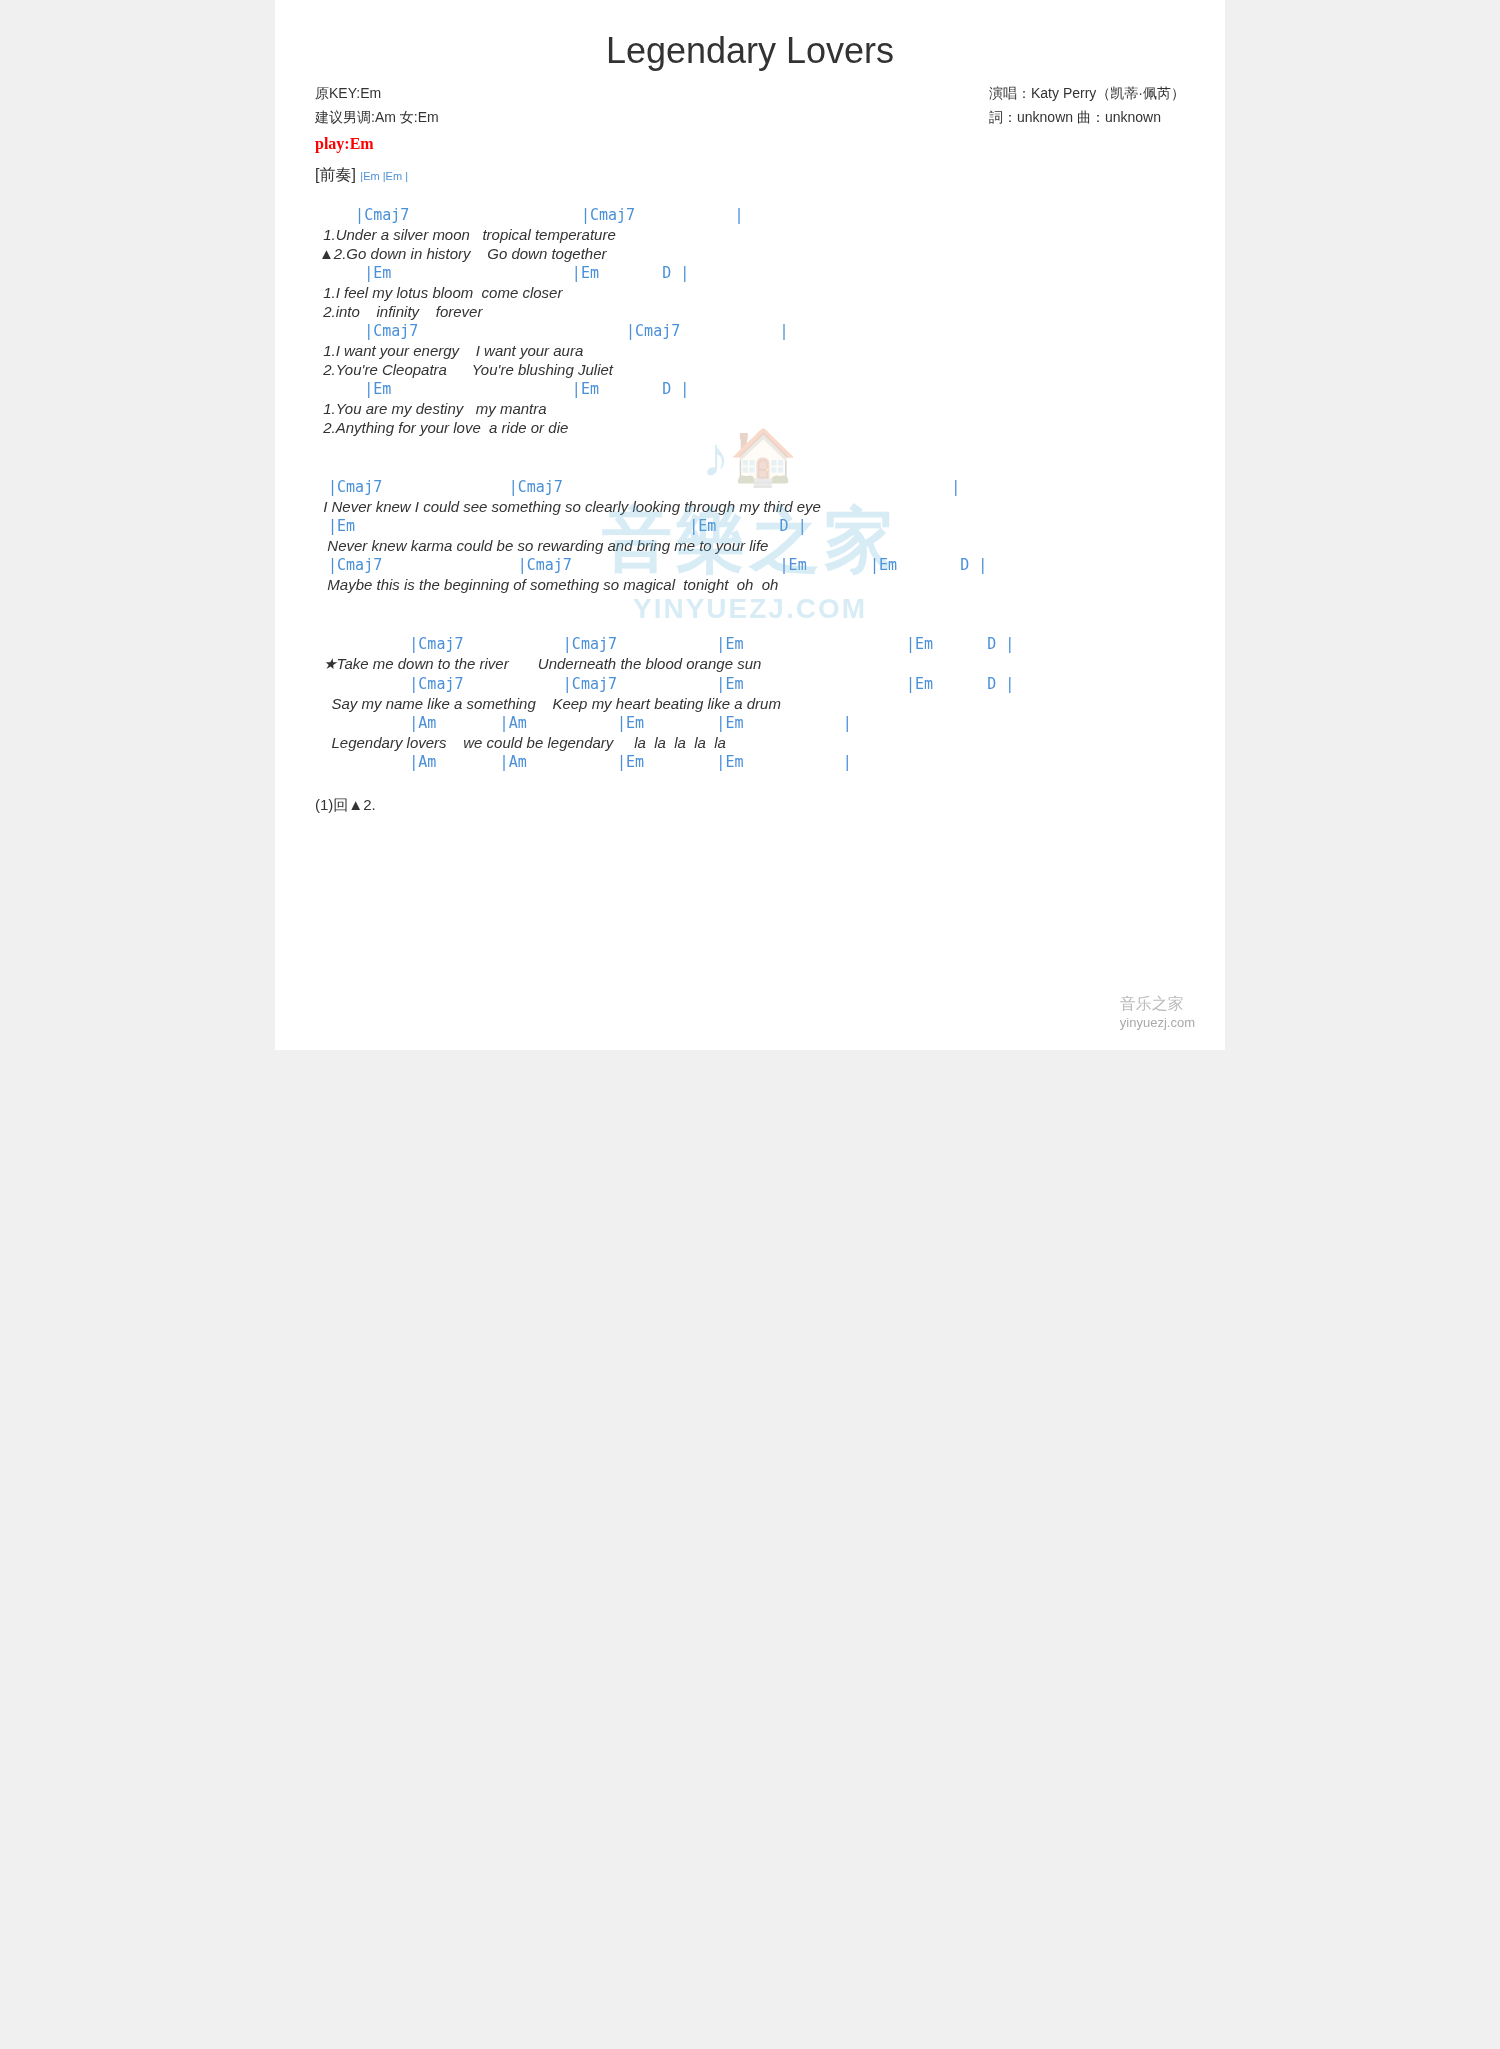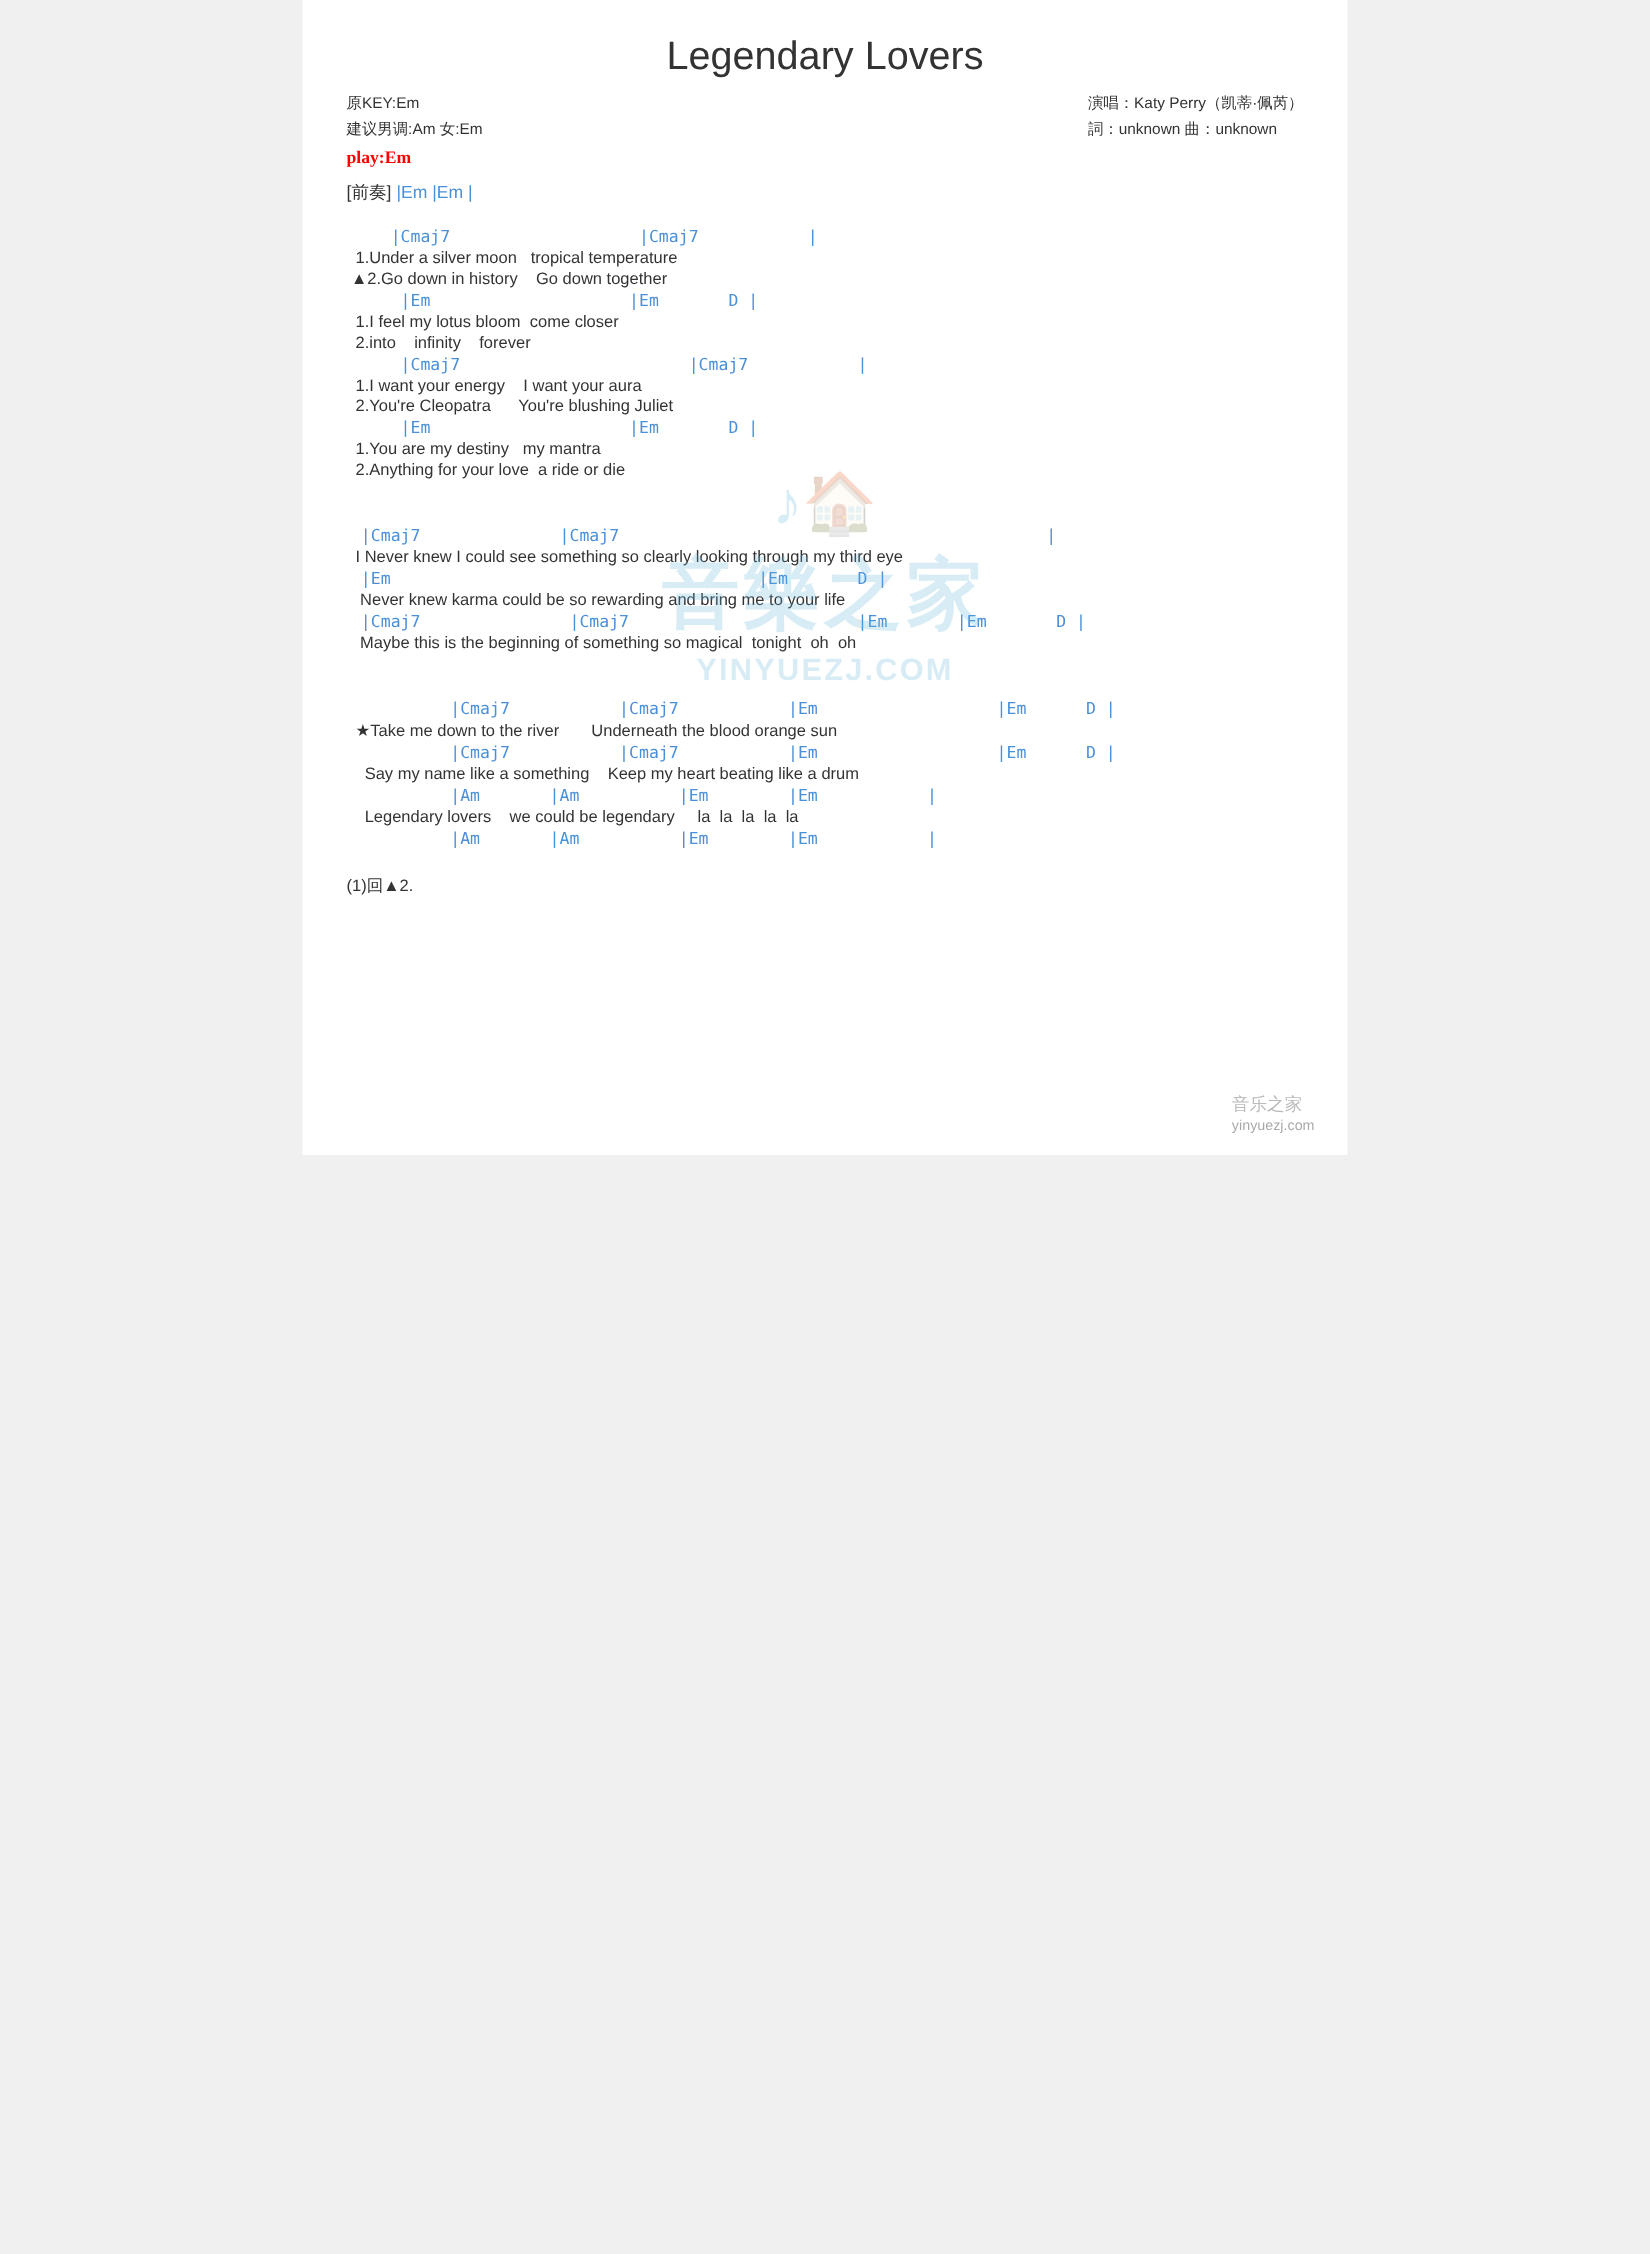--- a/index.html
+++ b/index.html
@@ -48,39 +48,40 @@
     }
     .meta-clearfix { clear: both; }
     .intro-line {
       font-size: 16px;
       color: #333;
       margin-top: 8px;
       margin-bottom: 6px;
     }
     .intro-line .chord {
       color: #4a90d9;
-      font-size: 16px;
+      font-size: 11px;
     }
     .section {
       margin-top: 20px;
     }
     .chord-line {
       font-size: 15px;
       color: #4a90d9;
       font-family: monospace;
       white-space: pre;
       margin-bottom: 2px;
       padding-left: 4px;
     }
     .lyric-line {
       font-size: 15px;
       color: #333;
       margin-bottom: 2px;
       white-space: pre;
       padding-left: 4px;
+      font-style: italic;
     }
     .section-gap {
       height: 20px;
     }
     .watermark {
       position: absolute;
       top: 50%;
       left: 50%;
       transform: translate(-50%, -50%);
       color: rgba(100, 180, 220, 0.25);

